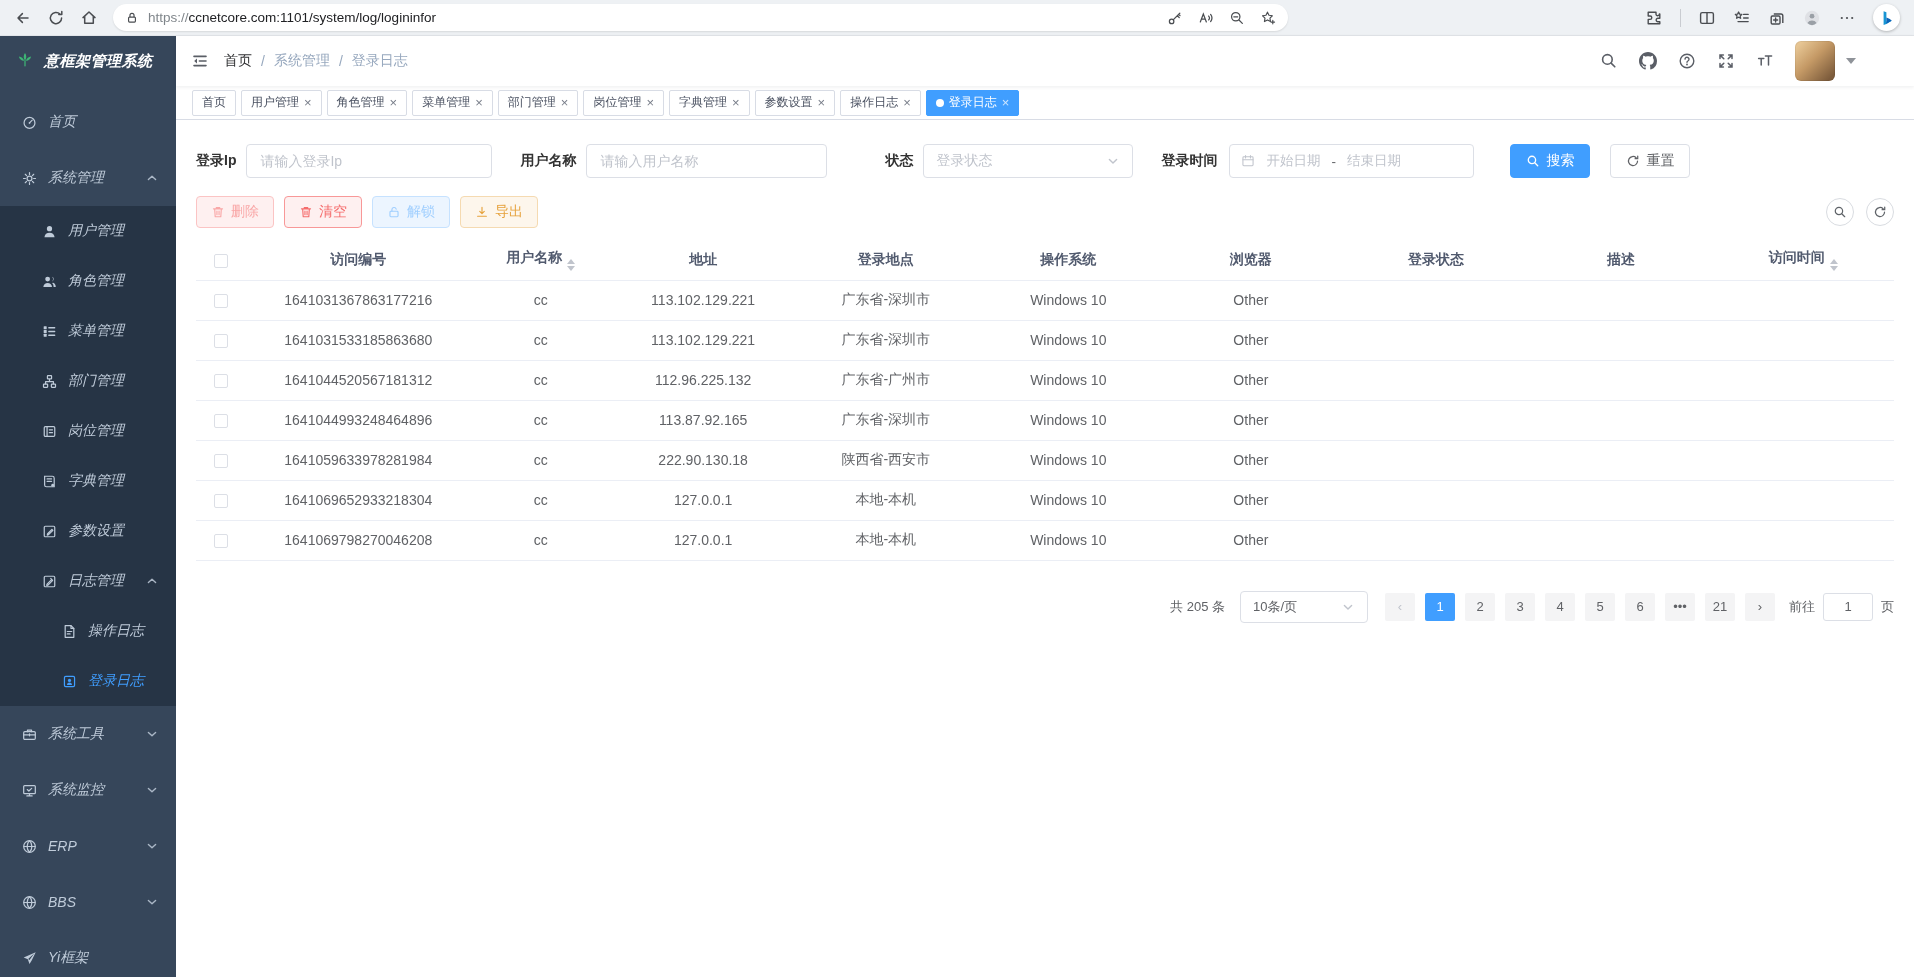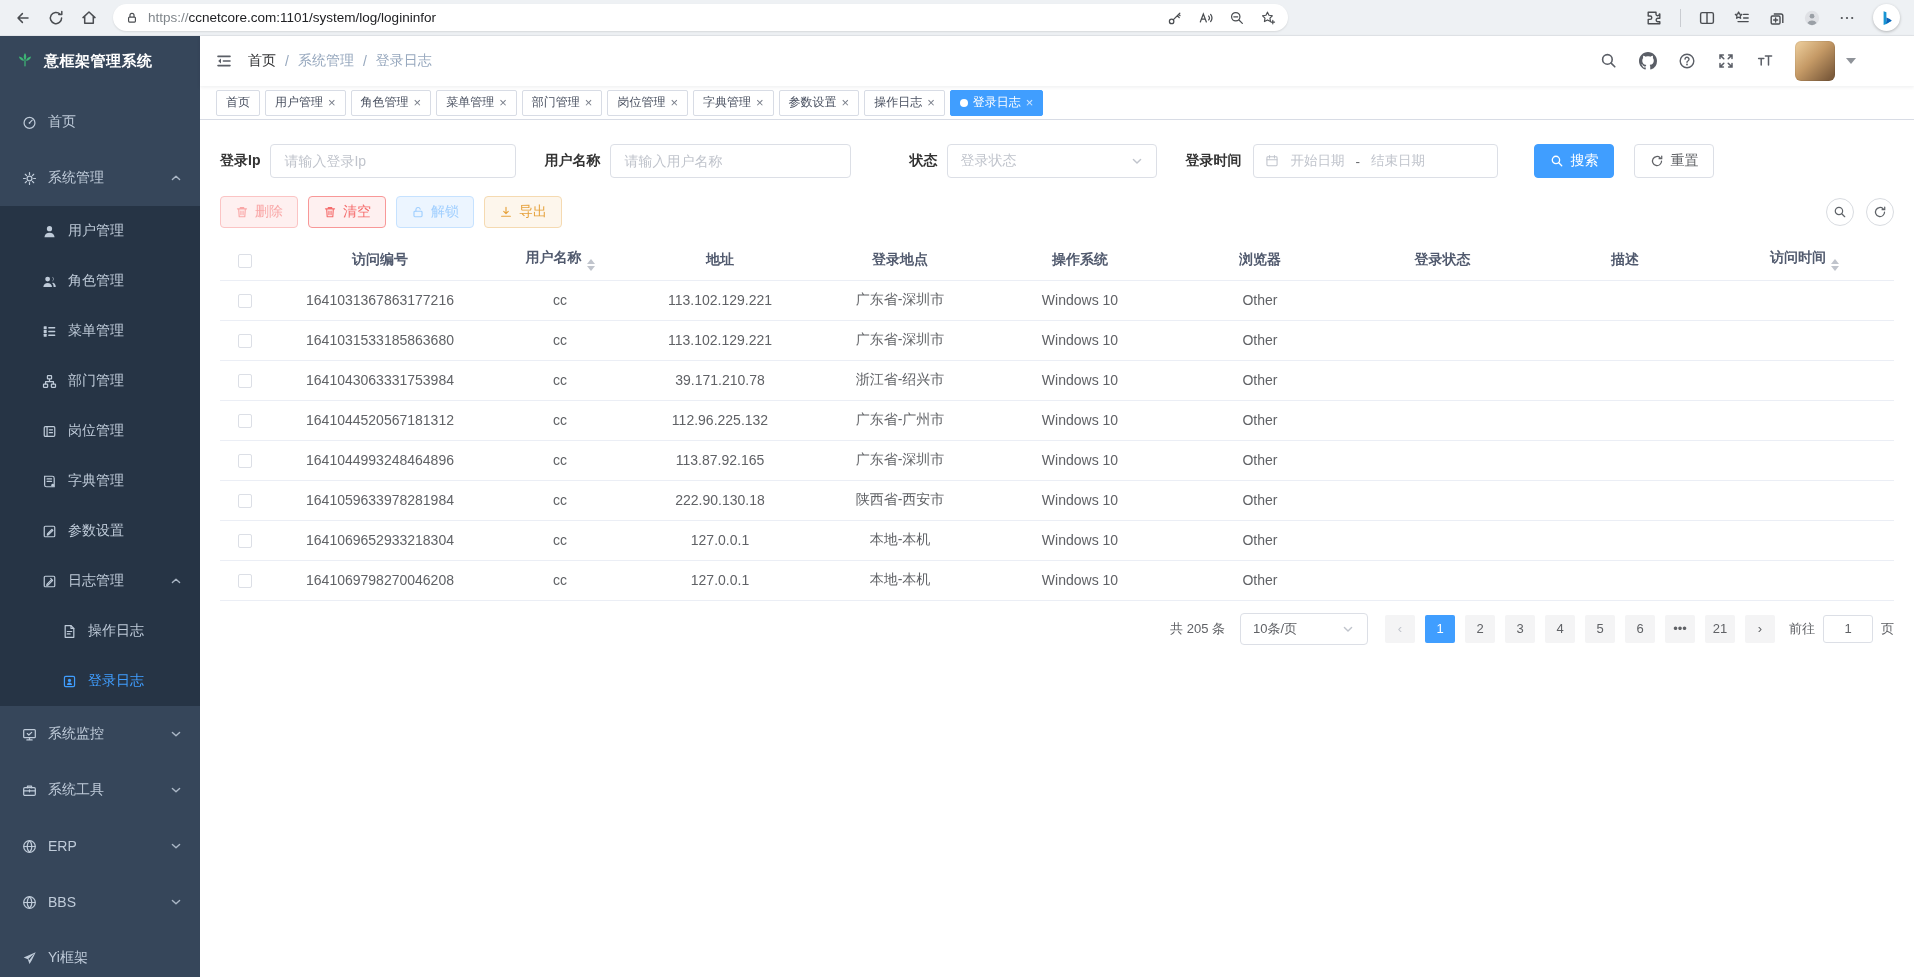--- a/index.html
+++ b/index.html
@@ -18,21 +18,21 @@
   .url{font-size:13.5px;white-space:nowrap;overflow:hidden;}
   .scheme{color:#80868b;}
   .urlrest{color:#202124;}
   .pill-icons{margin-left:auto;display:flex;align-items:center;gap:15px;color:#4a4d51;}
   .bicons{margin-left:auto;display:flex;align-items:center;gap:17px;color:#4a4d51;}
   .bdiv{width:1px;height:18px;background:#c9ccd1;}
   .bing{width:27px;height:27px;border-radius:50%;background:#fff;box-shadow:0 1px 3px rgba(0,0,0,.25);display:flex;align-items:center;justify-content:center;}
 
   
   .app{display:flex;height:941px;}
-  .sidebar{width:200px;flex:none;background:#36465a;color:#bfcbd9;overflow:hidden;}
+  .sidebar{width:176px;flex:none;background:#36465a;color:#bfcbd9;overflow:hidden;font-style:italic;}
   .logo{height:50px;display:flex;align-items:center;gap:10px;padding-left:16px;}
   .logo b{color:#fff;font-size:15px;letter-spacing:.5px;}
   .snav{padding-top:8px;}
   .ni{display:flex;align-items:center;gap:11px;height:50px;padding-left:22px;font-size:14px;cursor:pointer;white-space:nowrap;}
   .ni.l1{height:56px;}
   .ni.l2{padding-left:42px;}
   .ni.l3{padding-left:62px;}
   .sub{background:#263445;}
   .ni.active{color:#409eff;}
   .chev{margin-left:auto;margin-right:16px;opacity:.85;}
@@ -86,21 +86,21 @@
   table{width:100%;border-collapse:collapse;table-layout:fixed;margin-top:12px;font-size:14px;}
   th{height:40px;color:#515a6e;font-weight:700;border-bottom:1px solid #ebeef5;text-align:center;white-space:nowrap;overflow:hidden;}
   td{height:40px;color:#606266;border-bottom:1px solid #ebeef5;text-align:center;white-space:nowrap;overflow:hidden;}
   .cb{width:14px;height:14px;border:1px solid #dcdfe6;border-radius:2px;background:#fff;display:inline-block;vertical-align:middle;cursor:pointer;}
   .sort{display:inline-flex;flex-direction:column;margin-left:5px;vertical-align:-2px;}
   .sort i{display:block;width:0;height:0;border-left:4px solid transparent;border-right:4px solid transparent;}
   .s-up{border-bottom:5px solid #c0c4cc;margin-bottom:2px;}
   .s-dn{border-top:5px solid #c0c4cc;}
 
   
-  .pagerow{display:flex;align-items:center;justify-content:flex-end;margin-top:12px;font-size:13px;color:#606266;}
+  .pagerow{display:flex;align-items:center;justify-content:flex-end;margin-top:30px;font-size:13px;color:#606266;}
   .ptotal{margin-right:15px;}
   .psel{width:128px;height:32px;border:1px solid #dcdfe6;border-radius:4px;background:#fff;display:flex;align-items:center;justify-content:space-between;padding:0 12px;color:#606266;margin-right:12px;cursor:pointer;}
   .pg{min-width:30px;height:28px;padding:0 4px;border-radius:2px;background:#f4f4f5;display:inline-flex;align-items:center;justify-content:center;margin:0 5px;color:#606266;cursor:pointer;}
   .pg.on{background:#409eff;color:#fff;}
   .pg.prev{color:#c0c4cc;}
   .goto{display:flex;align-items:center;gap:8px;margin-left:9px;}
   .ginp{width:50px;height:28px;border:1px solid #dcdfe6;border-radius:3px;text-align:center;font-size:13px;color:#606266;outline:none;font-family:inherit;background:#fff;}
 </style>
 </head>
 <body>
@@ -318,34 +318,34 @@
                 <rect x="2.6" y="2.6" width="10.8" height="10.8" rx="1.4"></rect>
                 <circle cx="8" cy="6.8" r="1.7" fill="currentColor" stroke="none"></circle>
                 <path d="M5.2 11.6c.3-1.7 1.4-2.6 2.8-2.6s2.5.9 2.8 2.6z" fill="currentColor" stroke="none"></path>
               </svg>
             <span>登录日志</span>
           </div>
         </div>
 
         <div class="ni l1">
           <svg class="ic15" viewBox="0 0 16 16" fill="none" stroke="currentColor" stroke-width="1.3" stroke-linecap="round" stroke-linejoin="round">
+              <rect x="1.8" y="5" width="12.4" height="8.2" rx="1.2"></rect>
+              <path d="M5.8 5V3.4h4.4V5M1.8 8.4h12.4M8 7.4v2"></path>
+            </svg>
+          <span>系统工具</span>
+          <svg class="ic chev" viewBox="0 0 16 16" fill="none" stroke="currentColor" stroke-width="1.4" stroke-linecap="round" stroke-linejoin="round">
+              <path d="M4.4 6.4L8 9.8l3.6-3.4"></path>
+            </svg>
+        </div>
+        <div class="ni l1">
+          <svg class="ic15" viewBox="0 0 16 16" fill="none" stroke="currentColor" stroke-width="1.3" stroke-linecap="round" stroke-linejoin="round">
               <rect x="1.8" y="2.8" width="12.4" height="8.6" rx="1"></rect>
               <path d="M8 11.4v2.2M5.2 13.8h5.6M5.6 7l1.7 1.6 3-2.9"></path>
             </svg>
           <span>系统监控</span>
-          <svg class="ic chev" viewBox="0 0 16 16" fill="none" stroke="currentColor" stroke-width="1.4" stroke-linecap="round" stroke-linejoin="round">
-              <path d="M4.4 6.4L8 9.8l3.6-3.4"></path>
-            </svg>
-        </div>
-        <div class="ni l1">
-          <svg class="ic15" viewBox="0 0 16 16" fill="none" stroke="currentColor" stroke-width="1.3" stroke-linecap="round" stroke-linejoin="round">
-              <rect x="1.8" y="5" width="12.4" height="8.2" rx="1.2"></rect>
-              <path d="M5.8 5V3.4h4.4V5M1.8 8.4h12.4M8 7.4v2"></path>
-            </svg>
-          <span>系统工具</span>
           <svg class="ic chev" viewBox="0 0 16 16" fill="none" stroke="currentColor" stroke-width="1.4" stroke-linecap="round" stroke-linejoin="round">
               <path d="M4.4 6.4L8 9.8l3.6-3.4"></path>
             </svg>
         </div>
         <div class="ni l1">
           <svg class="ic15" viewBox="0 0 16 16" fill="none" stroke="currentColor" stroke-width="1.3">
               <circle cx="8" cy="8" r="6.2"></circle>
               <path d="M1.8 8h12.4M8 1.8c-3.4 3.4-3.4 9 0 12.4M8 1.8c3.4 3.4 3.4 9 0 12.4"></path>
             </svg>
           <span>ERP</span>
@@ -598,32 +598,20 @@
                 <td>113.102.129.221</td>
                 <td>广东省-深圳市</td>
                 <td>Windows 10</td>
                 <td>Other</td>
                 <td></td>
                 <td></td>
                 <td></td>
               </tr>
             <tr>
                 <td><span class="cb"></span></td>
-                <td>1641043063331753984</td>
-                <td>cc</td>
-                <td>39.171.210.78</td>
-                <td>浙江省-绍兴市</td>
-                <td>Windows 10</td>
-                <td>Other</td>
-                <td></td>
-                <td></td>
-                <td></td>
-              </tr>
-            <tr>
-                <td><span class="cb"></span></td>
                 <td>1641044520567181312</td>
                 <td>cc</td>
                 <td>112.96.225.132</td>
                 <td>广东省-广州市</td>
                 <td>Windows 10</td>
                 <td>Other</td>
                 <td></td>
                 <td></td>
                 <td></td>
               </tr>

